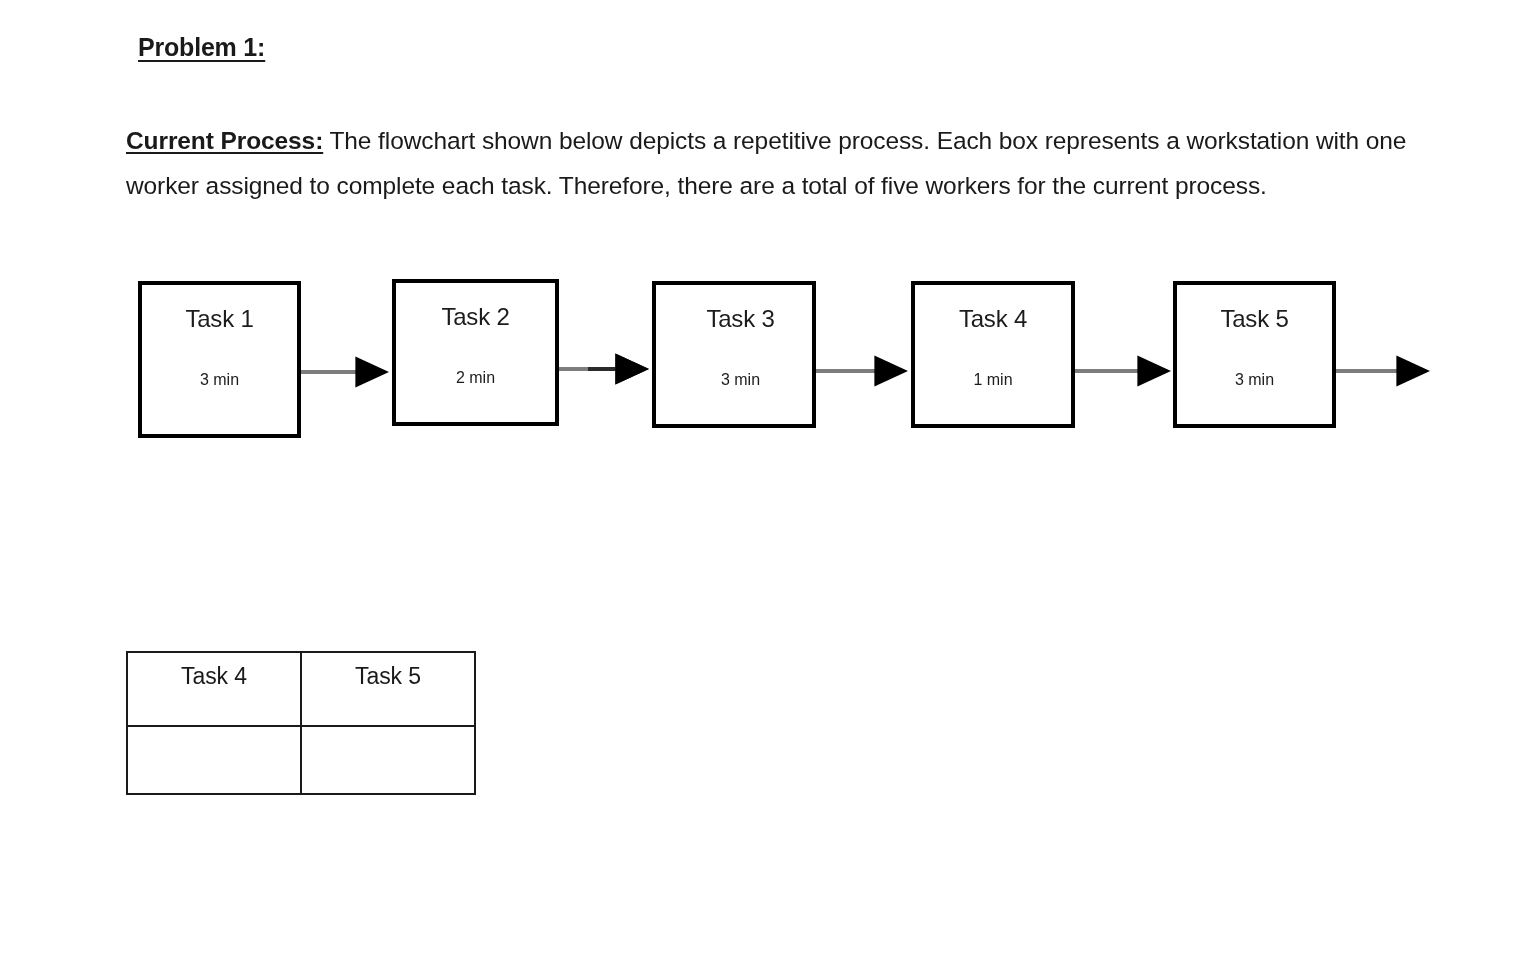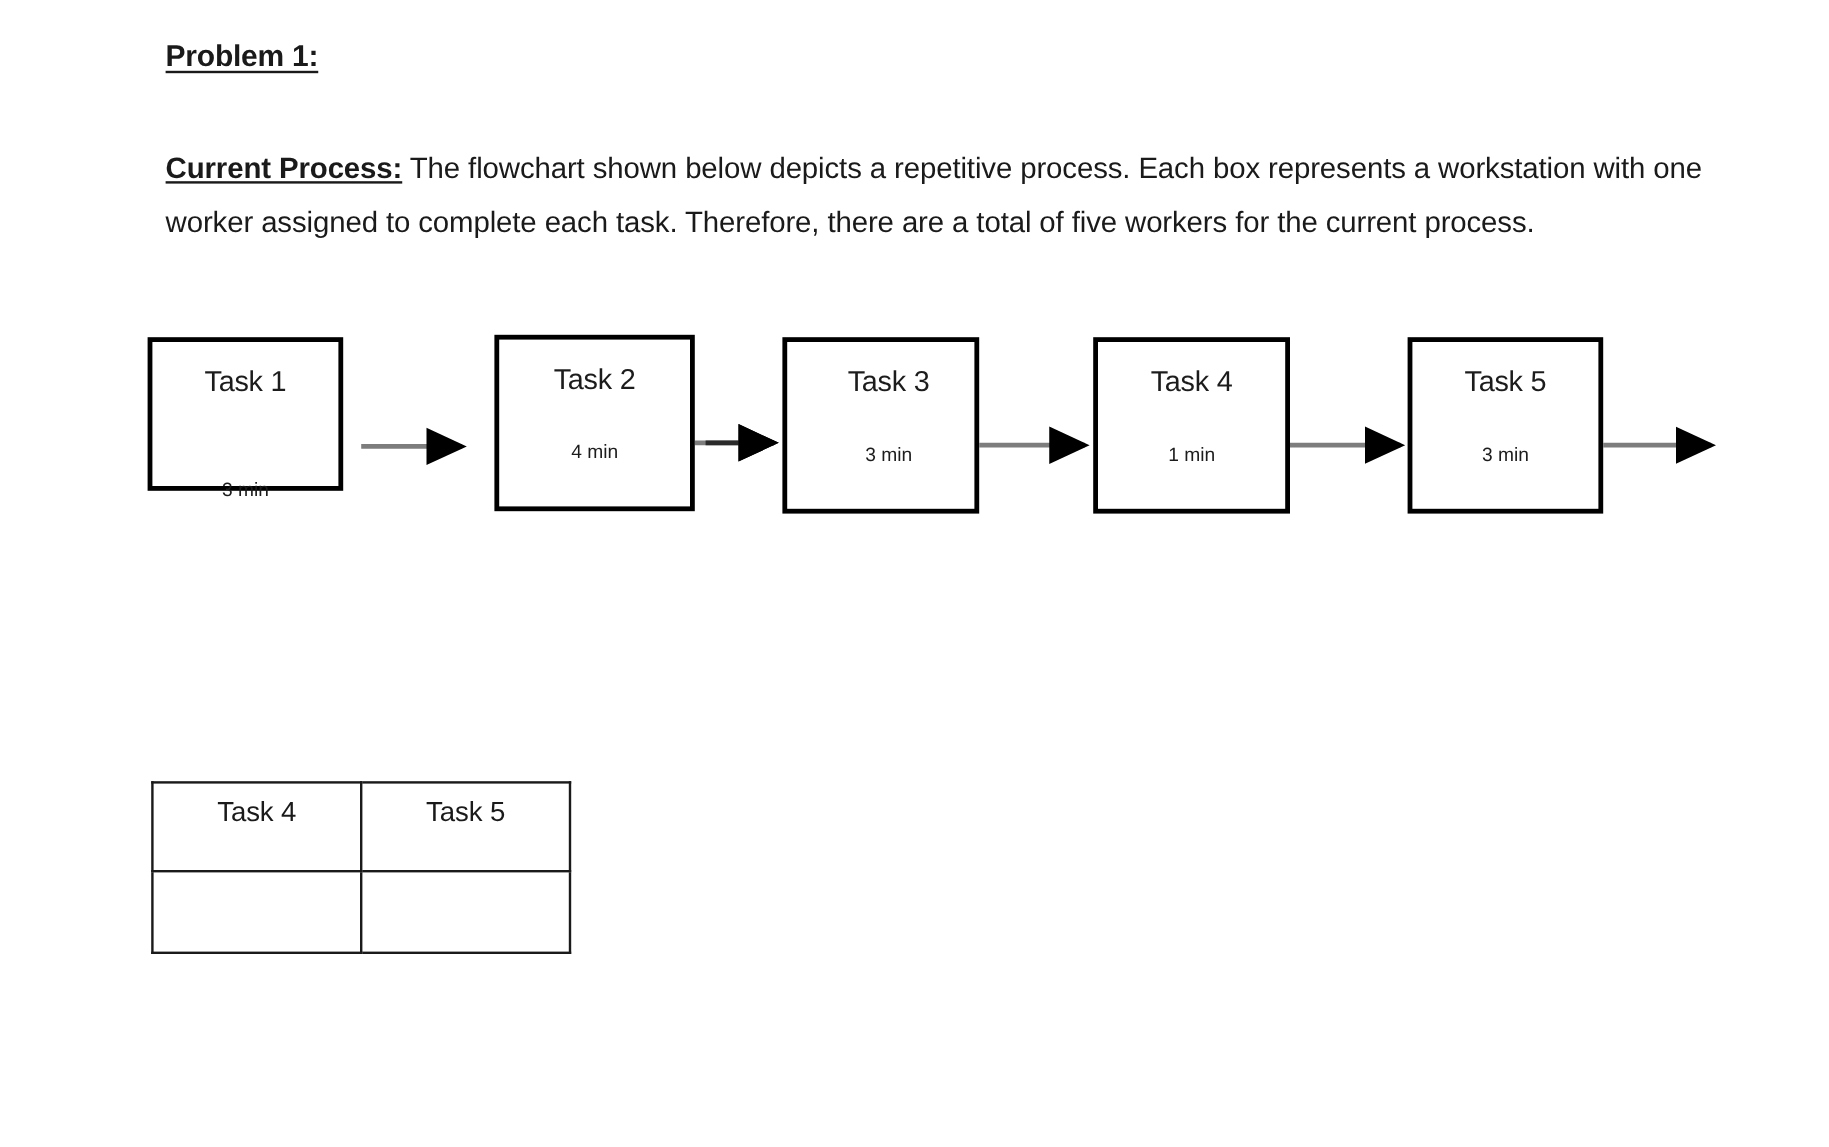--- a/index.html
+++ b/index.html
@@ -33,21 +33,21 @@
     font-size: 25px;
     font-weight: bold;
     letter-spacing: -0.2px;
     text-decoration: underline;
     text-underline-offset: 4px;
     white-space: nowrap;
   }
 
   .para {
     position: absolute;
-    left: 95px;
+    left: 83px;
     top: 118px;
     width: 1310px;
     font-size: 24.5px;
     line-height: 45px;
     letter-spacing: -0.1px;
   }
   .para .lead {
     font-weight: bold;
     text-decoration: underline;
     text-underline-offset: 3px;
@@ -150,28 +150,28 @@
       <line x1="773" y1="371" x2="861" y2="371" stroke="#7d7d7d" stroke-width="4" marker-end="url(#ah)"></line>
     </g>
     <g>
       <line x1="1032" y1="371" x2="1124" y2="371" stroke="#7d7d7d" stroke-width="4" marker-end="url(#ah)"></line>
     </g>
     <g>
       <line x1="1293" y1="371" x2="1383" y2="371" stroke="#7d7d7d" stroke-width="4" marker-end="url(#ah)"></line>
     </g>
   </svg>
 
-  <div class="task-box" style="left:80px; top:281px; width:163px; height:128px;gap:29px;">
+  <div class="task-box" style="left:95px; top:281px; width:163px; height:157px;">
     <span class="t-title">Task 1</span>
     <span class="t-time">3 min</span>
   </div>
 
-  <div class="task-box" style="left:369px; top:279px; width:167px; height:147px;">
+  <div class="task-box" style="left:349px; top:279px; width:167px; height:147px;">
     <span class="t-title">Task 2</span>
-    <span class="t-time">4 min</span>
+    <span class="t-time">2 min</span>
   </div>
 
   <div class="task-box" style="left:609px; top:281px; width:164px; height:147px;padding-left:13px;">
     <span class="t-title">Task 3</span>
     <span class="t-time">3 min</span>
   </div>
 
   <div class="task-box" style="left:868px; top:281px; width:164px; height:147px;">
     <span class="t-title">Task 4</span>
     <span class="t-time">1 min</span>

